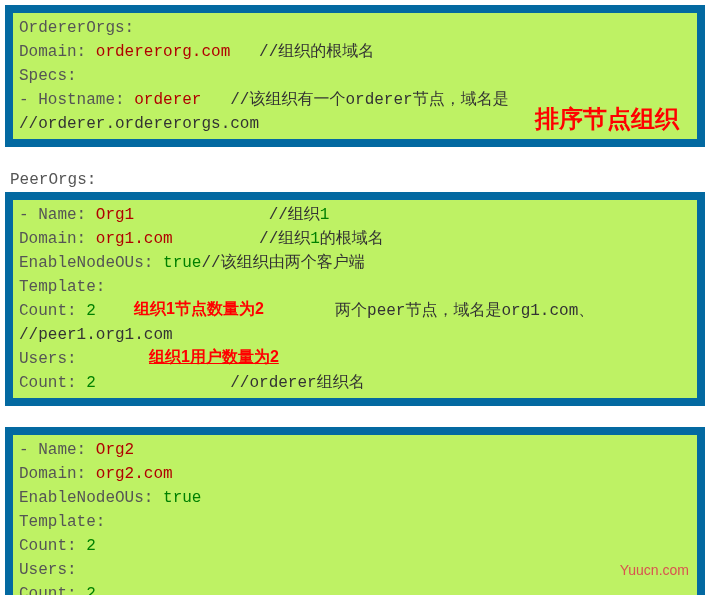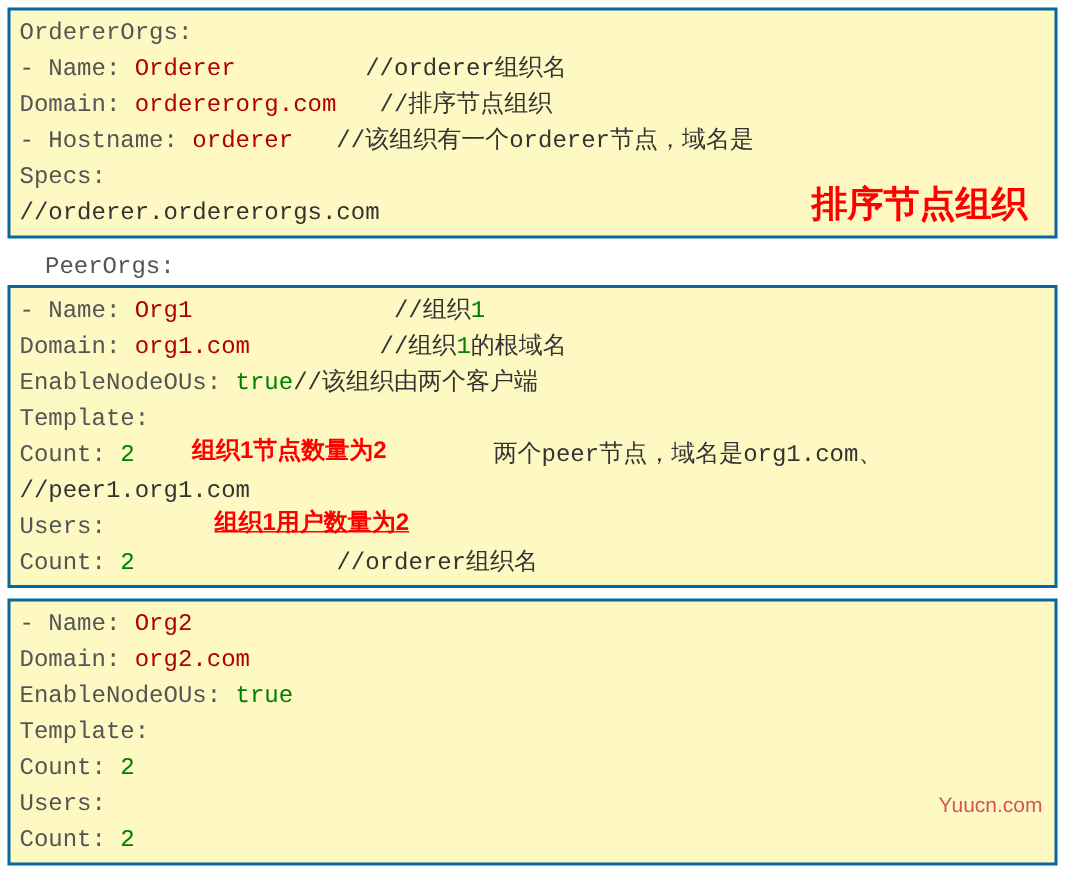--- a/index.html
+++ b/index.html
@@ -7,25 +7,25 @@
     margin: 0;
     padding: 5px;
     font-family: Consolas, "Courier New", monospace;
     font-size: 16px;
     line-height: 1.5;
     background: #fff;
     color: #000;
     width: 710px;
   }
   .block {
-    border: 2px solid #0369a1;
+    border: 8px solid #0369a1;
     padding: 3px 6px;
-    margin-bottom: 7px;
+    margin-bottom: 21px;
     position: relative;
-    background: #fef9c3;
+    background: #bef264;
   }
   .line { white-space: pre; position: relative; }
   .attr { color: #555; }
   .num { color: #008000; }
   .str { color: #b00000; }
   .comment { color: #333; }
   .note-red {
     color: #ff0000;
     font-family: "Microsoft YaHei", sans-serif;
     font-weight: bold;
@@ -42,29 +42,28 @@
     font-family: sans-serif;
     font-size: 14px;
   }
   .big { font-size: 24px; }
 </style>
 </head>
 <body>
 
 <div class="block">
   <div class="line"><span class="attr">OrdererOrgs:</span></div>
-  <div class="line"><span class="attr">- Name: </span><span class="str">Orderer</span><span class="comment">         //orderer组织名</span></div>
-  <div class="line"><span class="attr">Domain: </span><span class="str">ordererorg.com</span><span class="comment">   //排序节点组织</span></div>
+  <div class="line"><span class="attr">Domain: </span><span class="str">ordererorg.com</span><span class="comment">   //组织的根域名</span></div>
+  <div class="line"><span class="attr">Specs:</span></div>
   <div class="line"><span class="attr">- Hostname: </span><span class="str">orderer</span><span class="comment">   //该组织有一个orderer节点，域名是</span></div>
-  <div class="line"><span class="attr">Specs:</span></div>
   <div class="line"><span class="comment">//orderer.ordererorgs.com</span></div>
   <span class="note-red note-abs big" style="right:18px; bottom:2px;">排序节点组织</span>
 </div>
 
-<div class="line" style="padding-left:5px;margin-left:20px;"><span class="attr">PeerOrgs:</span></div>
+<div class="line" style="padding-left:5px;"><span class="attr">PeerOrgs:</span></div>
 
 <div class="block">
   <div class="line"><span class="attr">- Name: </span><span class="str">Org1</span><span class="comment">              //组织</span><span class="num">1</span></div>
   <div class="line"><span class="attr">Domain: </span><span class="str">org1.com</span><span class="comment">         //组织</span><span class="num">1</span><span class="comment">的根域名</span></div>
   <div class="line"><span class="attr">EnableNodeOUs: </span><span class="num">true</span><span class="comment">//该组织由两个客户端</span></div>
   <div class="line"><span class="attr">Template:</span></div>
   <div class="line"><span class="attr">Count: </span><span class="num">2</span><span>  </span><span class="note-red note-abs" style="left:115px;top:-2px;"><span>组织1节点数量为</span><span>2</span></span><span class="comment" style="margin-left:220px;">两个peer节点，域名是org1.com、</span></div>
   <div class="line"><span class="comment">//peer1.org1.com</span></div>
   <div class="line"><span class="attr">Users:</span><span class="note-red note-abs" style="left:130px;top:-2px;text-decoration:underline;"><span>组织1用户数量为</span><span>2</span></span></div>
   <div class="line"><span class="attr">Count: </span><span class="num">2</span><span class="comment">              //orderer组织名</span></div>

